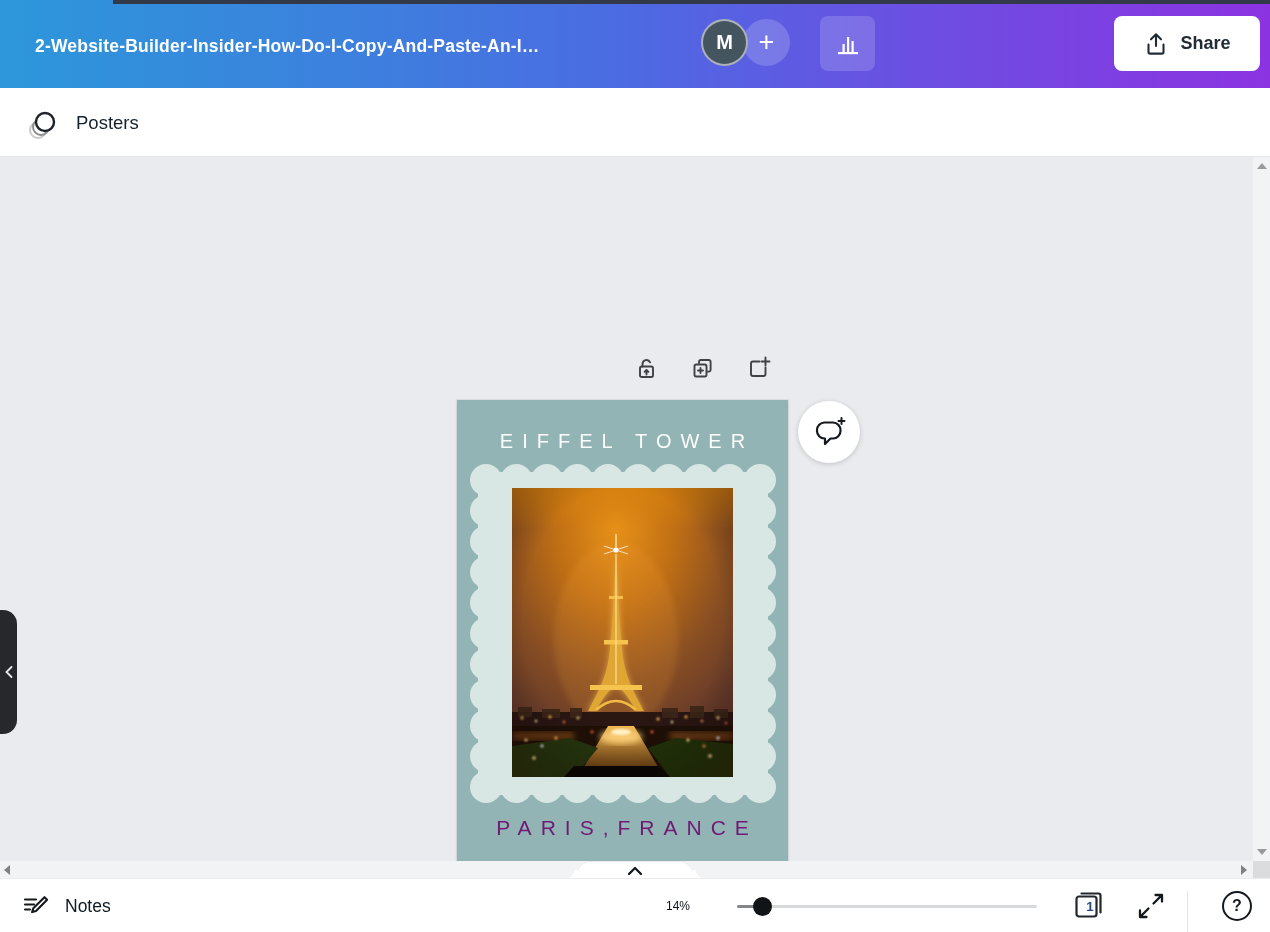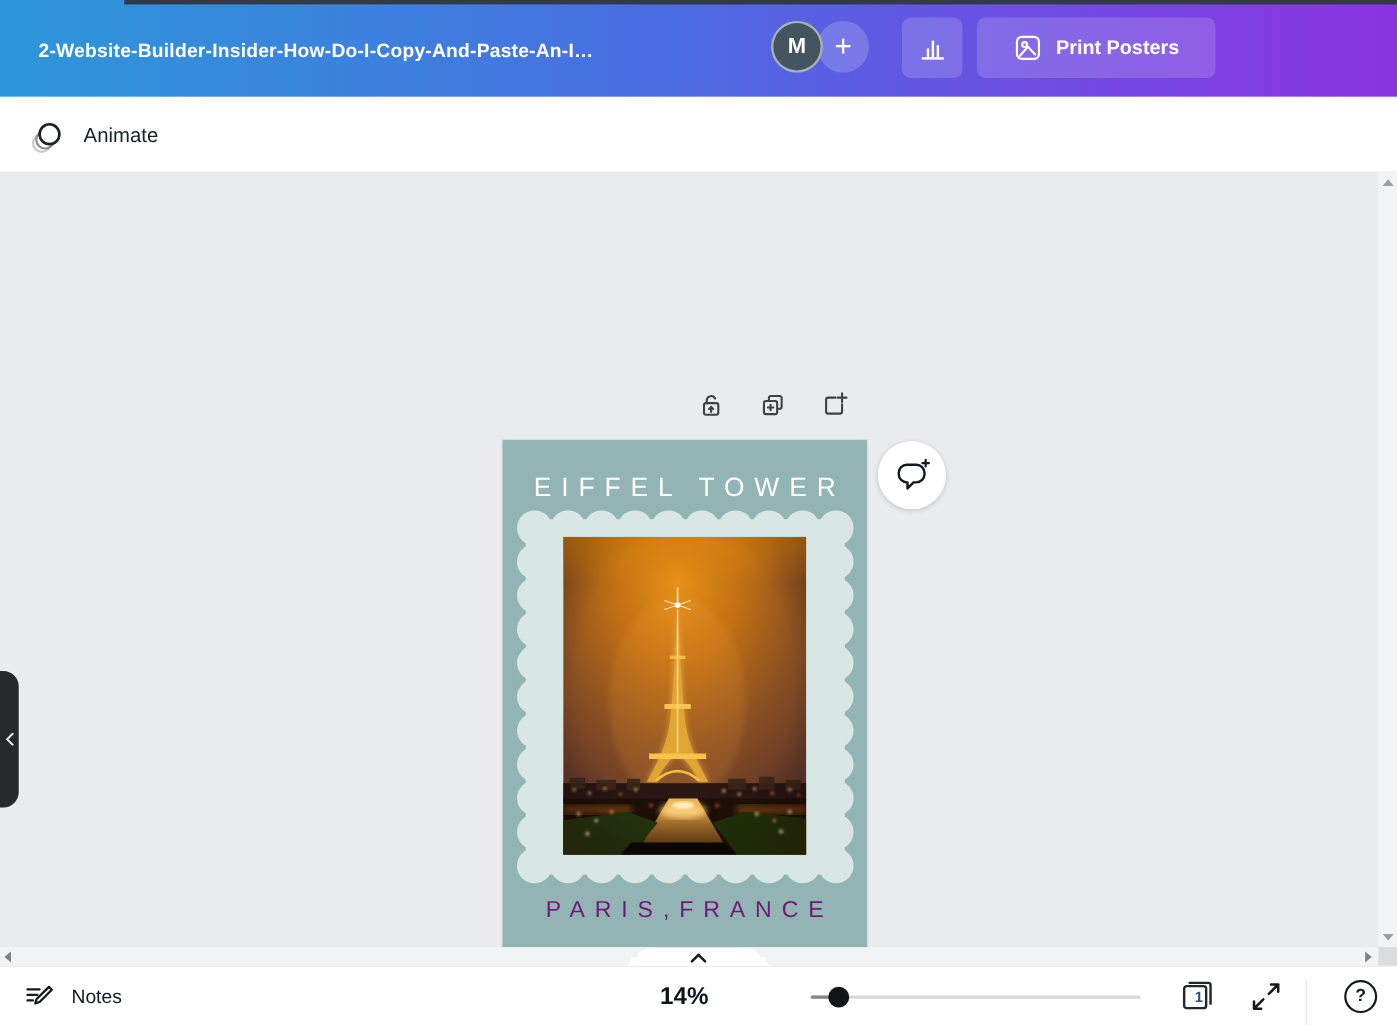--- a/index.html
+++ b/index.html
@@ -39,21 +39,21 @@
   .elem-toolbar { position:absolute; left:634px; top:199px; display:flex; gap:31px; color:#3f4145; }
   .elem-toolbar .ic { width:25px; height:25px; cursor:pointer; }
 
   .comment-fab { position:absolute; left:798px; top:244px; width:62px; height:62px; border-radius:50%;
     background:#fff; box-shadow:0 1px 5px rgba(0,0,0,.18); display:flex; align-items:center; justify-content:center; }
 
   
   .poster { position:absolute; left:457px; top:243px; width:331px; height:467px; background:#92b4b4;
     box-shadow:0 0 0 1px rgba(0,0,0,.05), 0 1px 3px rgba(0,0,0,.10); }
   .poster-title { position:absolute; left:0; top:30px; width:100%; text-align:center; color:#fdfdfd;
-    font-size:24px; font-weight:400; letter-spacing:9px; text-indent:9px; white-space:nowrap; }
+    font-size:20px; font-weight:400; letter-spacing:9px; text-indent:9px; white-space:nowrap; }
   .poster-caption { position:absolute; left:0; top:416px; width:100%; text-align:center; color:#701a75;
     font-size:21px; font-weight:400; letter-spacing:9px; text-indent:9px; white-space:nowrap; }
   .stamp-frame { position:absolute; left:11px; top:62px; width:310px; height:343px; }
   .photo { position:absolute; left:55px; top:88px; width:221px; height:289px; }
 
   .addpage { position:absolute; left:457px; top:752px; width:331px; height:52px; background:#e3e5e9;
     border:none; border-radius:8px; color:#17242e; font-size:17px; font-weight:600; cursor:pointer;
     font-family:"Liberation Sans",sans-serif; }
 
   
@@ -72,22 +72,22 @@
   .drawer-flare-l { position:absolute; left:566px; top:870px; width:12px; height:8px;
     background:radial-gradient(circle at 0 0, rgba(0,0,0,0) 8px, #fff 8.5px); }
   .drawer-flare-r { position:absolute; left:692px; top:870px; width:12px; height:8px;
     background:radial-gradient(circle at 100% 0, rgba(0,0,0,0) 8px, #fff 8.5px); }
 
   
   .bottombar { position:absolute; left:0; top:878px; width:1270px; height:54px; background:#fff;
     border-top:1px solid #ebebed; }
   .notes-btn { position:absolute; left:22px; top:10px; height:34px; display:flex; align-items:center; gap:15px;
     color:#0f1b24; font-size:17.5px; font-weight:500; cursor:pointer; }
-  .zoom-label { position:absolute; left:600px; top:0; width:90px; height:54px; line-height:54px; 
-    color:#0d151c; font-size:22px; font-weight:700; }
+  .zoom-label { position:absolute; left:600px; top:0; width:90px; height:54px; line-height:54px; text-align:right;
+    color:#0d151c; font-size:12px; font-weight:400; }
   .slider { position:absolute; left:737px; top:0; width:300px; height:54px; cursor:pointer; }
   .slider-track { position:absolute; left:0; top:26px; width:300px; height:3px; background:#d7d9db; border-radius:2px; }
   .slider-fill  { position:absolute; left:0; top:26px; width:18px; height:3px; background:#83878b; border-radius:2px; }
   .slider-knob  { position:absolute; left:16px; top:18px; width:19px; height:19px; border-radius:50%; background:#111417; }
   .pages-btn { position:absolute; left:1072px; top:11px; width:36px; height:32px; cursor:pointer; }
   .pages-digit { position:absolute; left:0px; top:7px; width:26px; text-align:center; font-size:13.5px; font-weight:700; color:#2b4a7e; }
   .expand-btn { position:absolute; left:1136px; top:12px; width:30px; height:30px; cursor:pointer; color:#14191e; }
   .bb-divider { position:absolute; left:1187px; top:12px; width:1px; height:42px; background:#e4e4e6; }
   .help-btn { position:absolute; left:1222px; top:12px; width:30px; height:30px; border-radius:50%;
     border:2.4px solid #14191e; color:#14191e; font-size:16px; font-weight:700;
@@ -113,43 +113,42 @@
     <span>
       <svg width="26" height="26" viewBox="0 0 26 26">
         <rect x="3" y="21" width="20" height="2.2" fill="#fff"></rect>
         <rect x="7.5" y="13" width="2.2" height="8" fill="#fff"></rect>
         <rect x="12" y="6" width="2.2" height="15" fill="#fff"></rect>
         <rect x="16.5" y="10" width="2.2" height="11" fill="#fff"></rect>
       </svg>
     </span>
   </div>
 
-  <div class="tb-btn tb-print">
+
+  <div class="tb-btn tb-share">
     <span>
-      <svg width="27" height="27" viewBox="0 0 27 27" fill="none" stroke="#fff" stroke-width="2">
-        <rect x="3.5" y="3.5" width="20" height="20" rx="4.5"></rect>
-        <circle cx="10.5" cy="10.5" r="2.2"></circle>
-        <path d="M6 21 l7.5 -8.5 L20 19.5" stroke-linecap="round" stroke-linejoin="round"></path>
-      </svg>
-    </span>
-    <span>Print Posters</span>
-  </div>
-
+      <svg width="26" height="26" viewBox="0 0 26 26" fill="none" stroke="#222c36" stroke-width="2.1" stroke-linecap="round" stroke-linejoin="round">
+        <path d="M5.5 13.5 v7.5 a1.6 1.6 0 0 0 1.6 1.6 h11.8 a1.6 1.6 0 0 0 1.6 -1.6 v-7.5"></path>
+        <path d="M13 15 V3.5 M8 8.3 L13 3.3 L18 8.3"></path>
+      </svg>
+    </span>
+    <span>Share</span>
+  </div>
 </div>
 
 <div class="animatebar">
   <div class="animate-btn">
     <span>
       <svg width="36" height="34" viewBox="0 0 36 34" fill="none">
         <circle cx="12" cy="24" r="8" stroke="#c9c9c9" stroke-width="2"></circle>
         <circle cx="15" cy="21" r="8" stroke="#8d8d8d" stroke-width="2"></circle>
         <circle cx="19" cy="16" r="9" stroke="#1d2328" stroke-width="2.4" fill="#ffffff"></circle>
       </svg>
     </span>
-    <span>Animate</span>
+    <span>Posters</span>
   </div>
 </div>
 
 <div class="canvas">
 
   <div class="left-tab">
     <svg width="8" height="12" viewBox="0 0 8 12" fill="none" stroke="#e9e9e9" stroke-width="1.8" stroke-linecap="round">
       <path d="M6.5 1 L1.5 6 L6.5 11"></path>
     </svg>
   </div>

